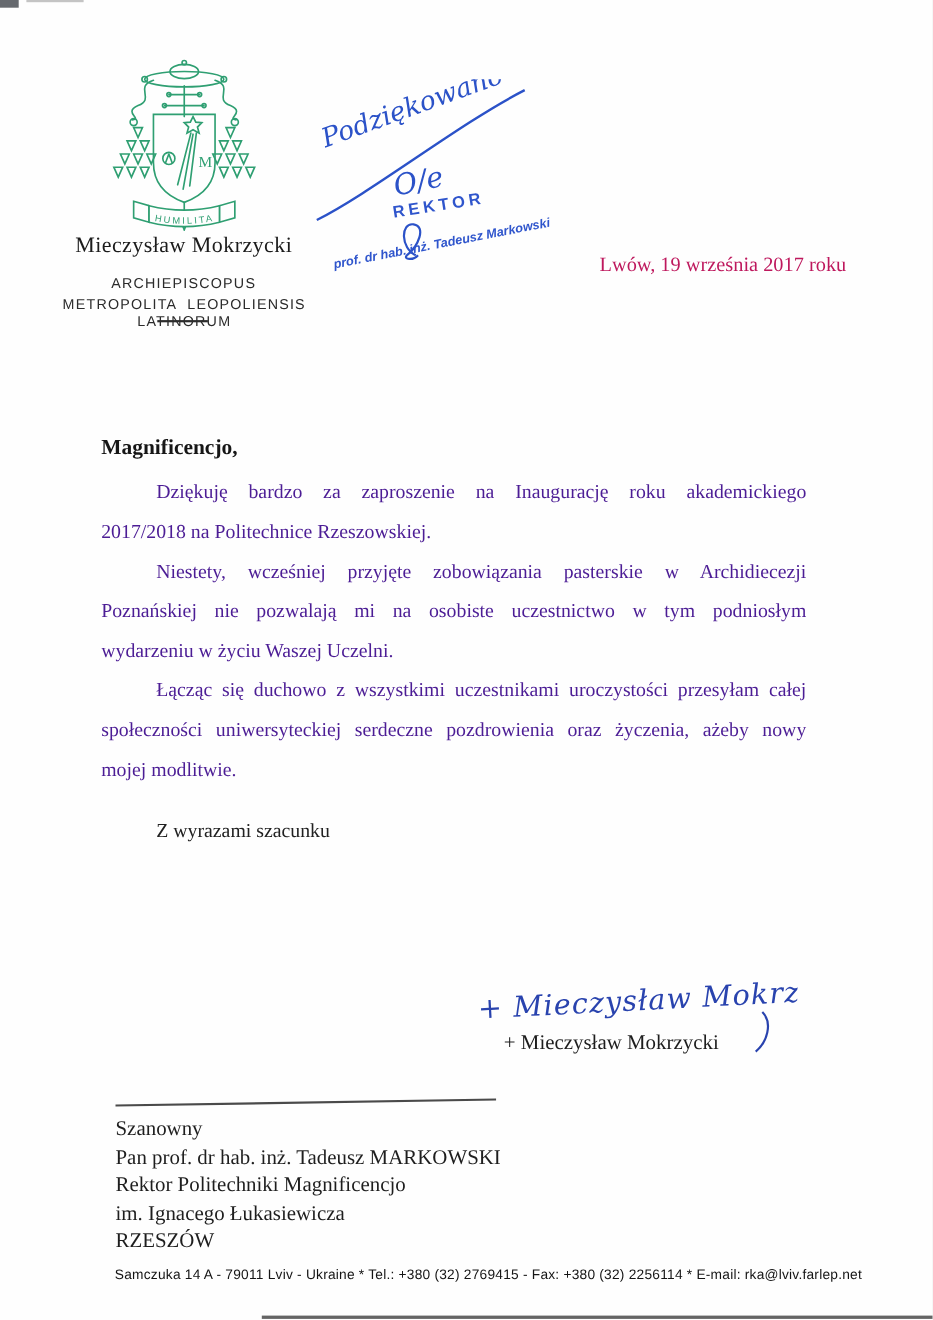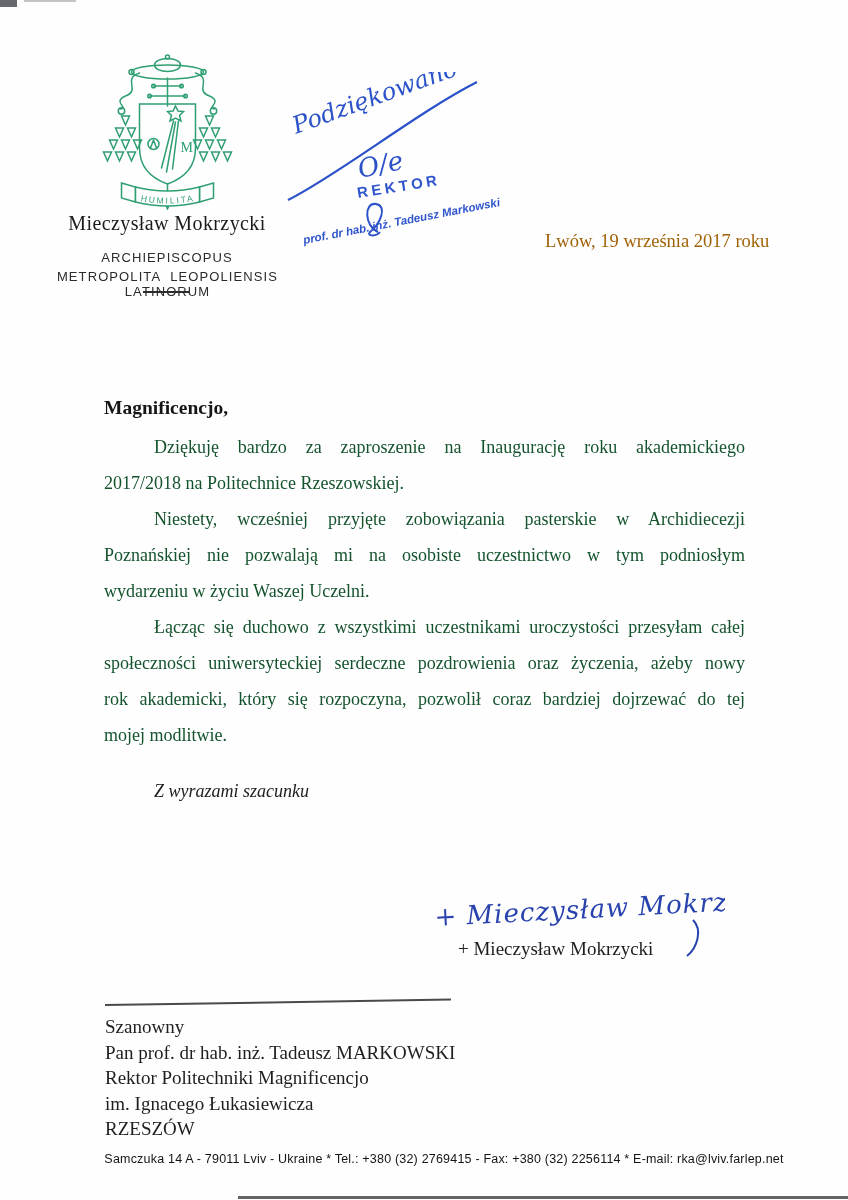--- a/index.html
+++ b/index.html
@@ -13,31 +13,31 @@
   .streak-bottom{left:238px;top:1196px;width:610px;height:3px;background:#3f3f3f;opacity:.8;}
 
   
   .lh-name{left:58px;top:212px;width:218px;text-align:center;font-size:20px;letter-spacing:.4px;color:#1b1b1b;}
   .lh-cap{font-family:"Liberation Sans",sans-serif;font-size:13px;letter-spacing:1.1px;color:#2b2b2b;text-align:center;}
   .lh-t1{left:58px;top:250px;width:218px;}
   .lh-t2{left:20px;top:269px;width:295px;word-spacing:5px;}
   .lh-divider{left:143px;top:291px;width:46px;height:2px;background:#2c2c2c;}
 
   
-  .dateline{left:545px;top:231px;font-size:18.5px;color:#a16207;}
+  .dateline{left:545px;top:231px;font-size:18.5px;color:#be185d;}
 
   
-  .body-block{left:104px;top:394px;width:641px;font-size:18px;}
+  .body-block{left:92px;top:394px;width:641px;font-size:18px;}
   .sal{font-weight:bold;font-size:19.5px;line-height:27px;color:#161616;}
   .para{margin:0;padding:0;}
   .p1{margin-top:8px;}
-  .bline{line-height:36px;text-align:justify;text-align-last:justify;white-space:nowrap;overflow:hidden;color:#14532d;}
+  .bline{line-height:36px;text-align:justify;text-align-last:justify;white-space:nowrap;overflow:hidden;color:#4c1d95;}
   .bline.first{text-indent:50px;}
   .bline.last{text-align-last:left;}
-  .closing{margin-top:20px;text-indent:50px;line-height:36px;color:#212121;font-style:italic;}
+  .closing{margin-top:20px;text-indent:50px;line-height:36px;color:#212121;}
 
   
   .hw{font-family:"DejaVu Serif",serif;font-style:italic;}
   .stampf{font-family:"Liberation Sans",sans-serif;font-weight:bold;}
 
   .annotation-svg{left:278px;top:72px;}
   .signature-svg{left:425px;top:878px;}
   .printed-sign{left:458px;top:938px;font-size:19px;color:#1d1d1d;}
 
   
@@ -153,21 +153,20 @@
 
     <div class="para">
       <div class="bline first">Niestety, wcześniej przyjęte zobowiązania pasterskie w Archidiecezji</div>
       <div class="bline">Poznańskiej nie pozwalają mi na osobiste uczestnictwo w tym podniosłym</div>
       <div class="bline last">wydarzeniu w życiu Waszej Uczelni.</div>
     </div>
 
     <div class="para">
       <div class="bline first">Łącząc się duchowo z wszystkimi uczestnikami uroczystości przesyłam całej</div>
       <div class="bline">społeczności uniwersyteckiej serdeczne pozdrowienia oraz życzenia, ażeby nowy</div>
-      <div class="bline">rok akademicki, który się rozpoczyna, pozwolił coraz bardziej dojrzewać do tej</div>
       <div class="bline last">mojej modlitwie.</div>
     </div>
 
     <div class="closing">Z wyrazami szacunku</div>
   </div>
 
   <svg class="abs signature-svg" width="300" height="88" viewBox="0 0 300 88">
     <text class="hw" transform="translate(10,48) rotate(-3)" font-size="26" letter-spacing="1" fill="#2943ae">+ Mieczysław Mokrzycki</text>
     <path d="M268,42 C278,52 272,70 262,78" stroke="#2943ae" stroke-width="2" fill="none"></path>
   </svg>

